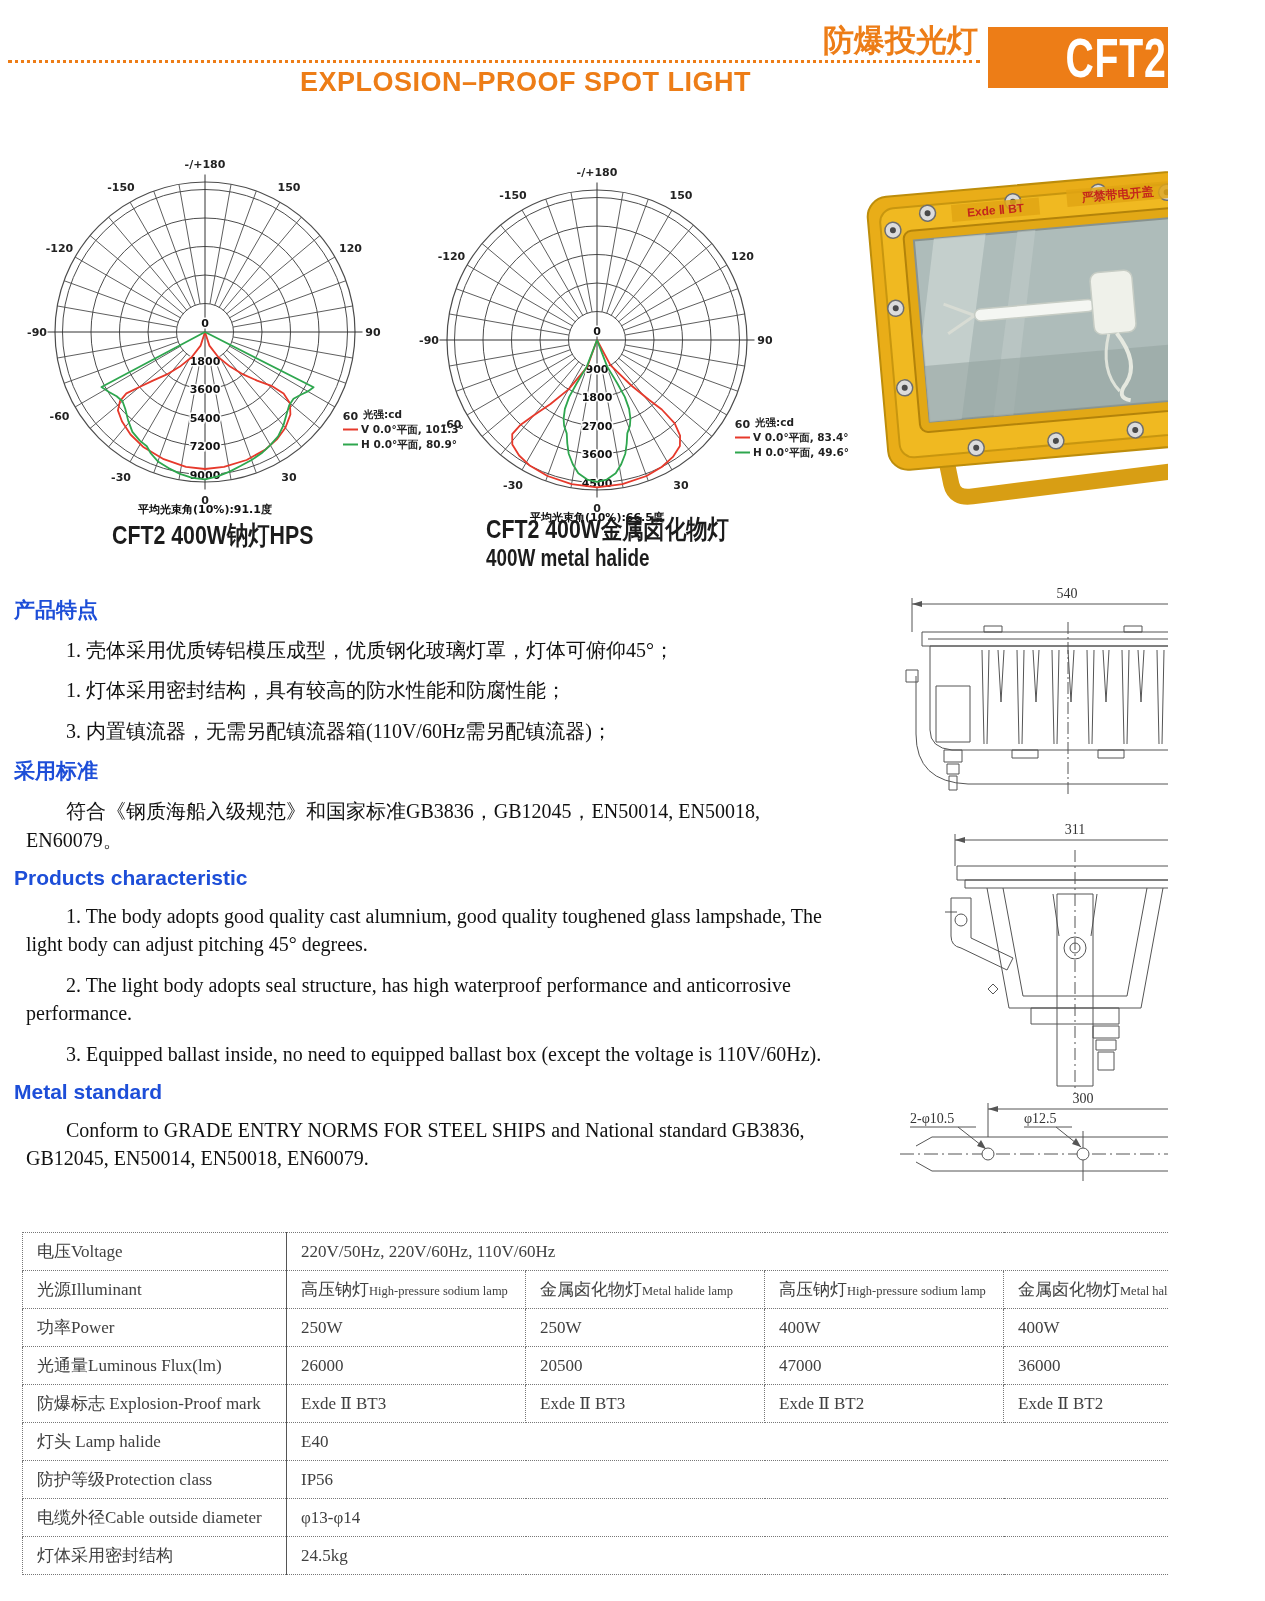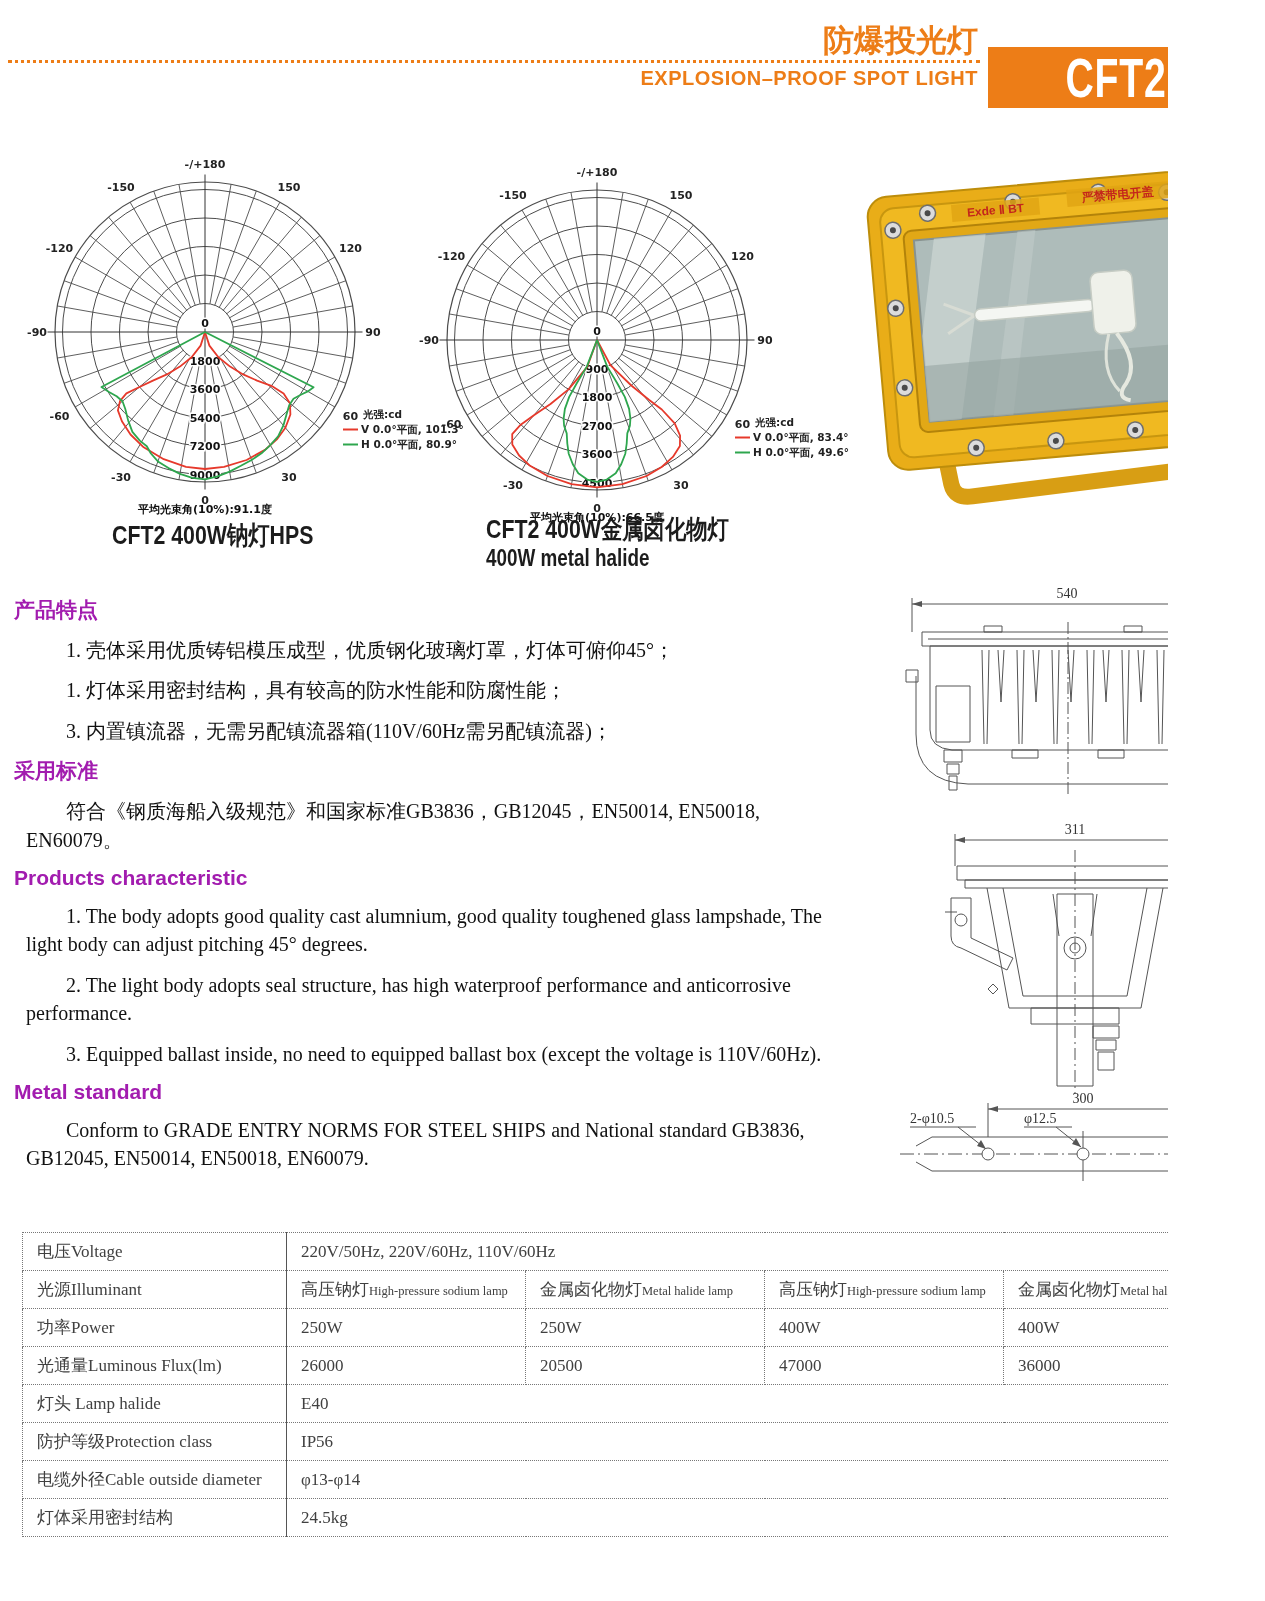--- a/index.html
+++ b/index.html
@@ -3,40 +3,40 @@
 <meta charset="utf-8">
 <style>
   html,body{margin:0;padding:0;background:#fff;}
   .page{position:relative;width:1168px;height:1601px;background:#fff;overflow:hidden;
         font-family:"Liberation Sans",sans-serif;color:#1a1a1a;}
 
   
   .hdr-cn{position:absolute;top:20px;left:400px;width:578px;text-align:right;
           font-size:31px;font-weight:bold;color:#ED7D17;font-family:"DejaVu Sans",sans-serif;}
   .hdr-rule{position:absolute;top:60px;left:8px;width:972px;border-top:3px dotted #ED7D17;}
-  .hdr-en{position:absolute;top:67px;left:300px;width:678px;text-align:right;
-          font-size:20px;font-weight:bold;color:#ED7D17;letter-spacing:.5px;}
+  .hdr-en{position:absolute;top:67px;left:300px;width:678px;
+          font-size:27px;font-weight:bold;color:#ED7D17;letter-spacing:.5px;}
   .badge{position:absolute;left:988px;top:27px;width:256px;height:61px;background:#ED7D17;
-         display:flex;align-items:center;justify-content:center;margin-top:20px;}
+         display:flex;align-items:center;justify-content:center;}
   .badge span{font-size:56px;font-weight:bold;color:#fff;transform:scaleX(.7);letter-spacing:1px;}
 
   
   .chart{position:absolute;}
   .deg{font:bold 11px "DejaVu Sans",sans-serif;fill:#222;text-anchor:middle;}
   .ringlbl{font:bold 11px "DejaVu Sans",sans-serif;fill:#111;text-anchor:middle;
            paint-order:stroke;stroke:#fff;stroke-width:3px;}
   .legt,.legi{font:bold 10.5px "DejaVu Sans",sans-serif;fill:#222;}
   .beam{font:bold 11px "DejaVu Sans",sans-serif;fill:#111;text-anchor:middle;}
   .ctitle{position:absolute;font-weight:bold;font-size:26px;color:#1c1c1c;white-space:nowrap;
           transform:scaleX(.82);transform-origin:left;font-family:"Liberation Sans",sans-serif;}
   .ctitle.sub{font-size:23px;}
 
   
   .textblock{position:absolute;left:14px;top:590px;width:848px;}
-  .textblock .h-cn,.textblock .h-en{color:#a21caf;font-size:21px;font-weight:bold;margin:6px 0 2px;}
+  .textblock .h-cn,.textblock .h-en{color:#1d4ed8;font-size:21px;font-weight:bold;margin:6px 0 2px;}
   .textblock p{margin:12px;text-indent:2em;font-size:20px;line-height:1.42;color:#111;
                font-family:"Liberation Serif","DejaVu Serif",serif;}
 
   
   .tdraw{position:absolute;}
   .tdraw line,.tdraw path,.tdraw rect,.tdraw circle,.tdraw polygon{vector-effect:non-scaling-stroke;}
   .dwg{stroke:#555;stroke-width:1;fill:none;}
   .dimtxt{font:14px "Liberation Serif",serif;fill:#333;text-anchor:middle;}
   .dimtxt.lft{text-anchor:start;}
   .arr{fill:#555;stroke:none;}
@@ -396,20 +396,27 @@
           <td>400W</td>
         </tr>
         <tr>
           <td class="lbl">光通量Luminous Flux(lm)</td>
           <td>26000</td>
           <td>20500</td>
           <td>47000</td>
           <td>36000</td>
         </tr>
         <tr>
+          <td class="lbl">防爆标志 Explosion-Proof mark</td>
+          <td>Exde Ⅱ BT3</td>
+          <td>Exde Ⅱ BT3</td>
+          <td>Exde Ⅱ BT2</td>
+          <td>Exde Ⅱ BT2</td>
+        </tr>
+        <tr>
           <td class="lbl">灯头 Lamp halide</td>
           <td colspan="4">E40</td>
         </tr>
         <tr>
           <td class="lbl">防护等级Protection class</td>
           <td colspan="4">IP56</td>
         </tr>
         <tr>
           <td class="lbl">电缆外径Cable outside diameter</td>
           <td colspan="4">φ13-φ14</td>

